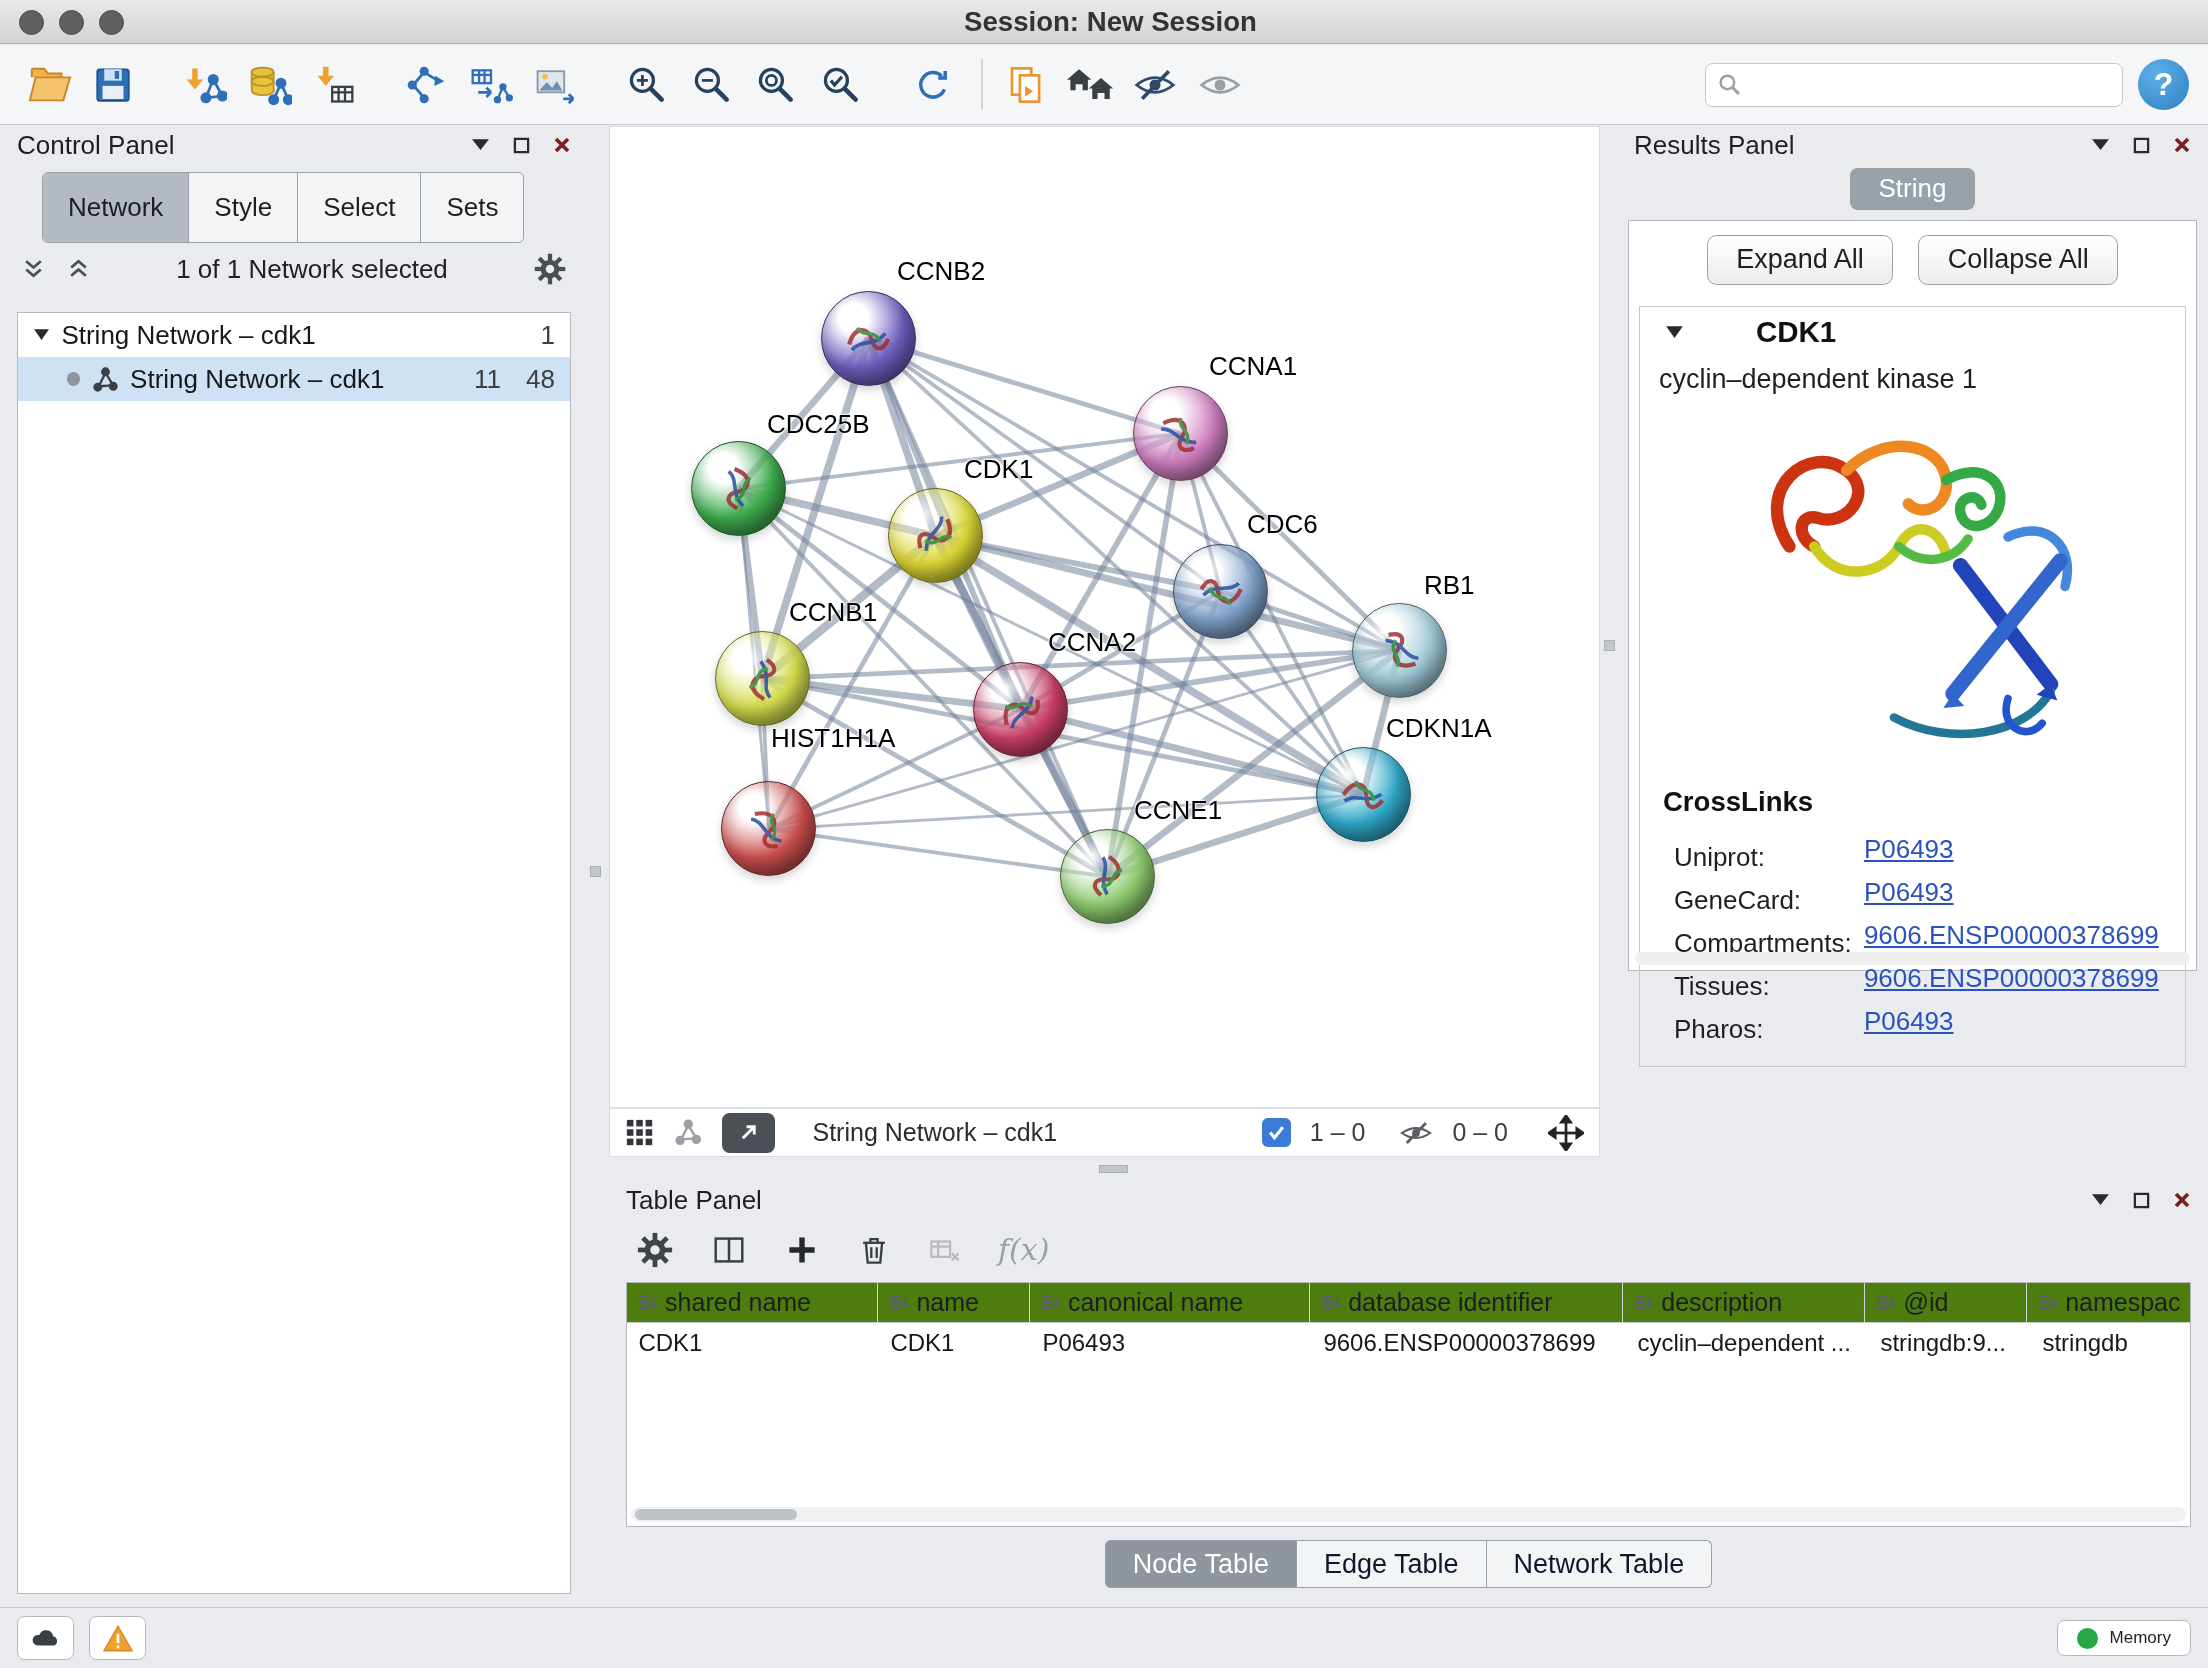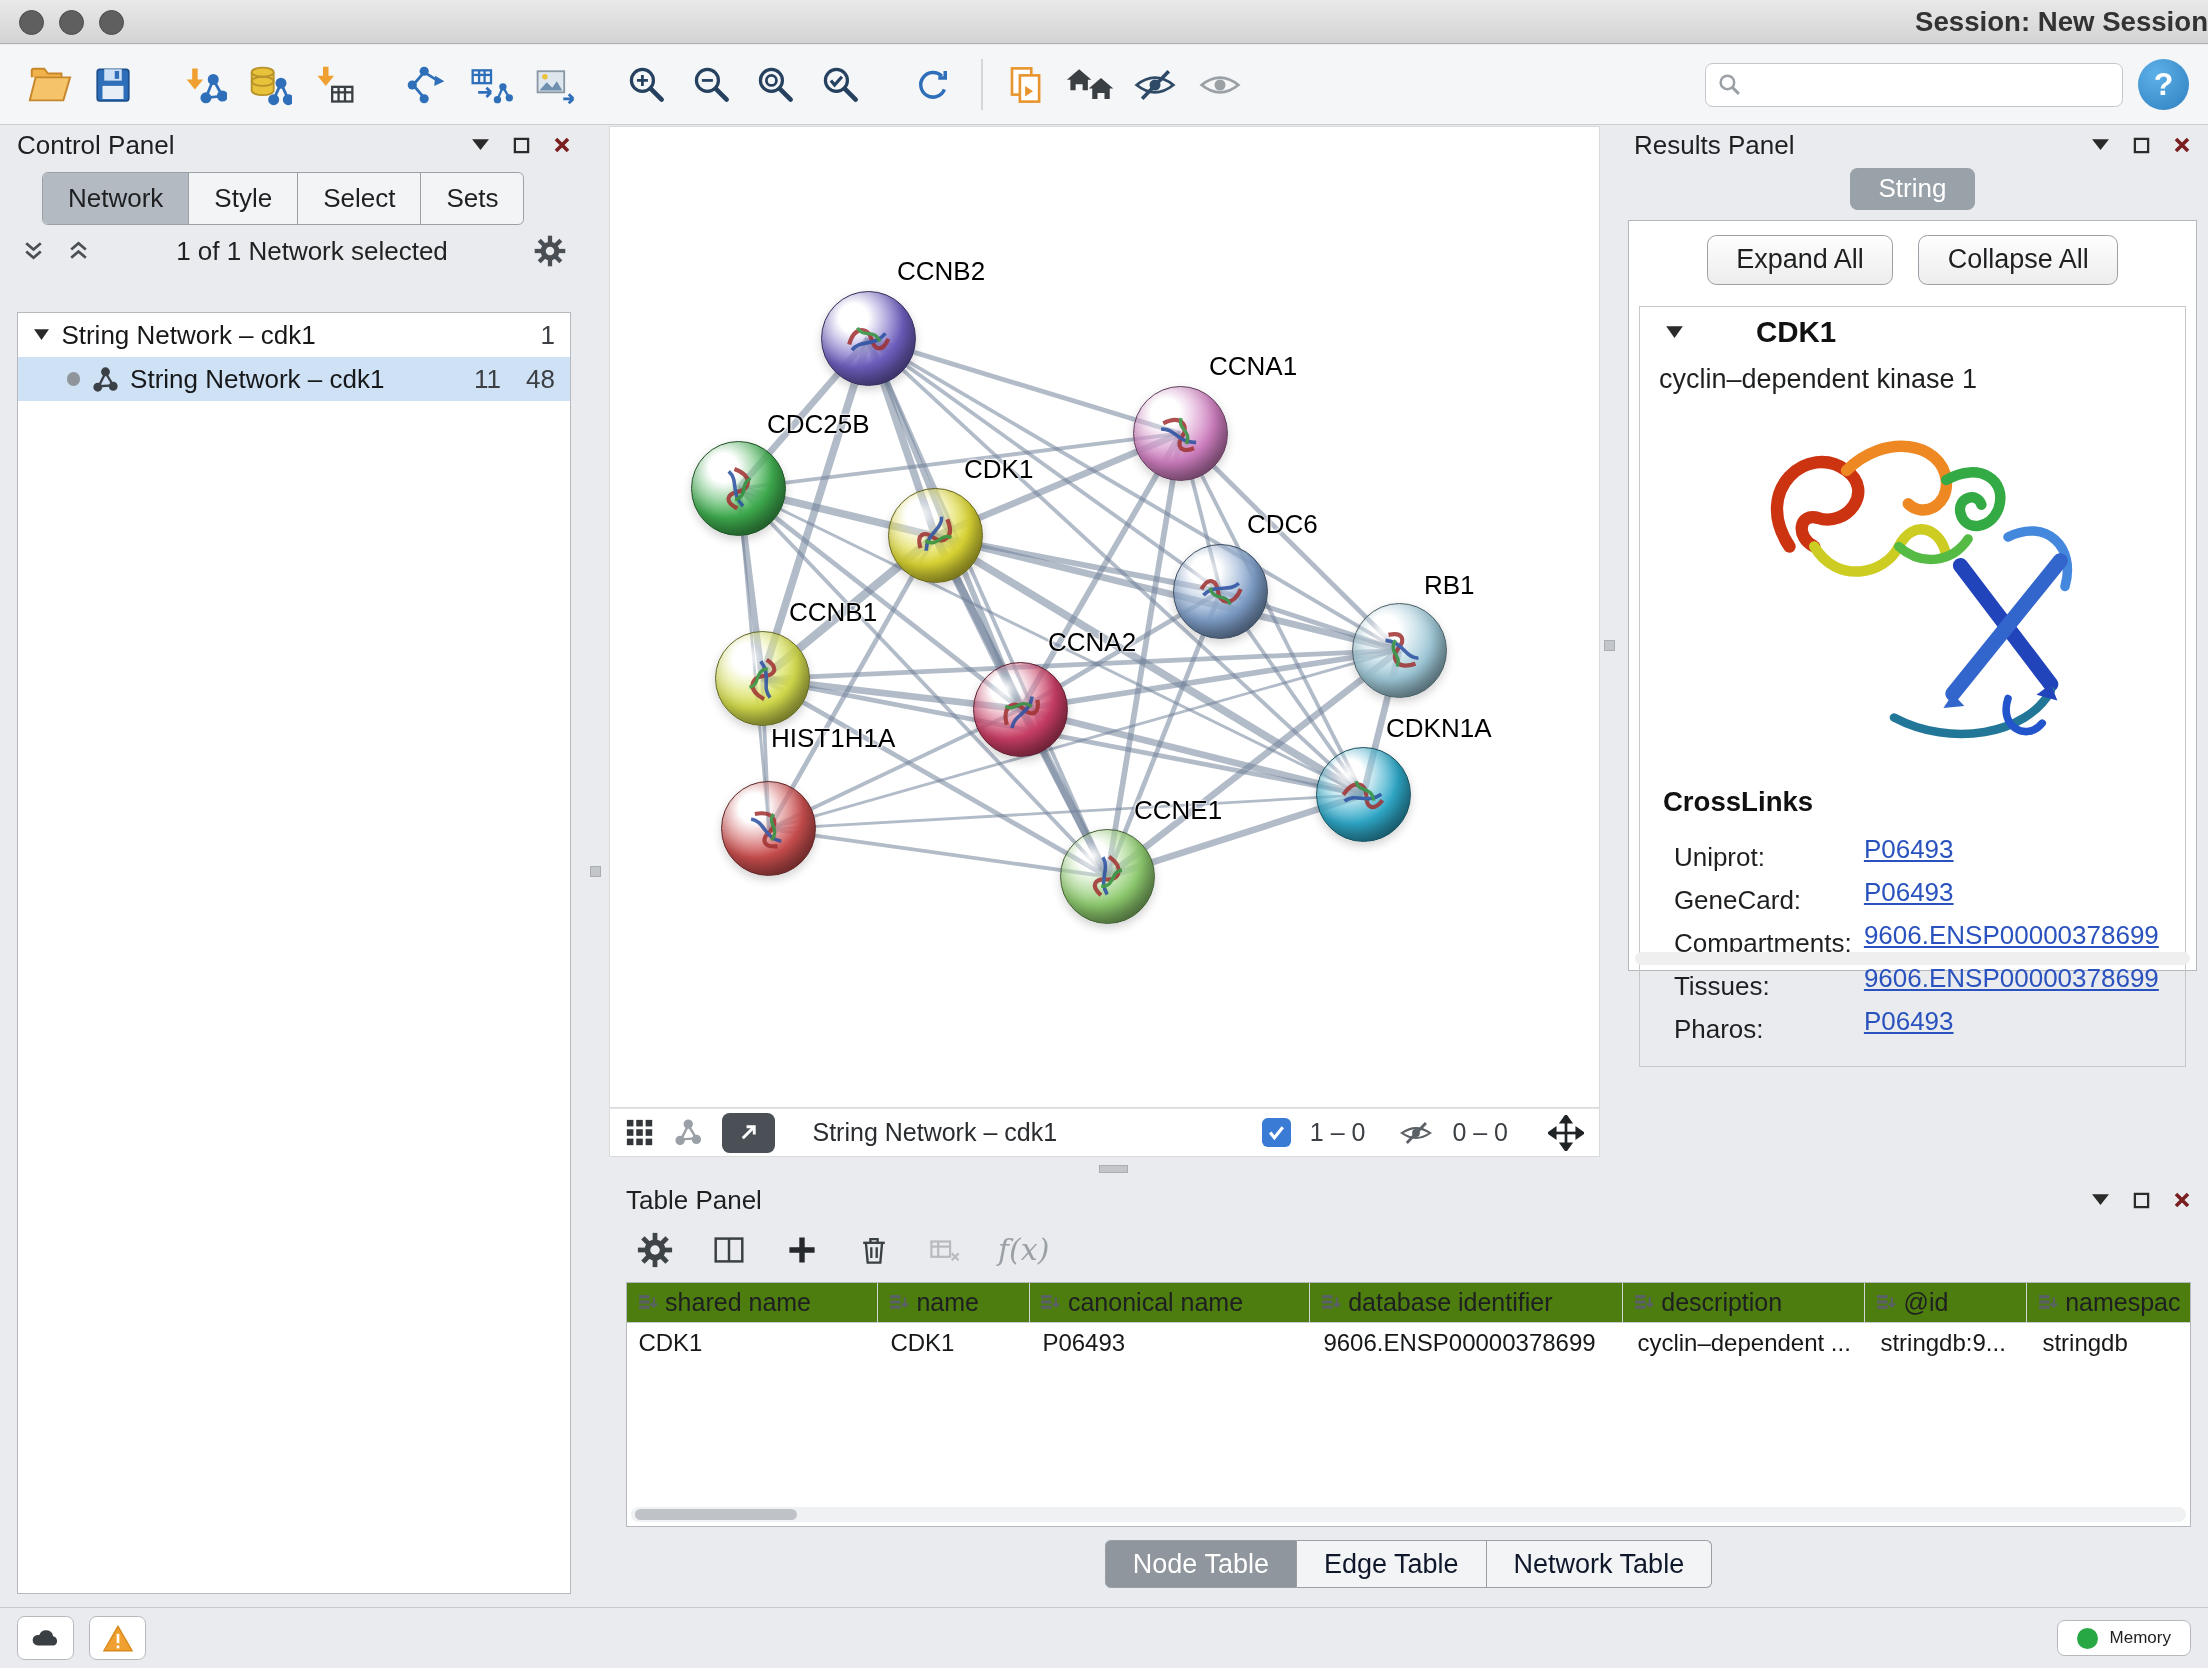--- a/index.html
+++ b/index.html
@@ -2,21 +2,21 @@
 <html style="font-size:15px"><head>
 <meta charset="utf-8">
 <style>
   * { box-sizing: border-box; margin: 0; padding: 0; }
   html,body { width:2208px; height:1668px; background:#e9ebee; font-family:"Liberation Sans",sans-serif; overflow:hidden; }
   button { font-family:inherit; background:none; border:none; padding:0; }
 
   
   .titlebar { position:absolute; top:0; left:0; right:0; height:44px;
     background:linear-gradient(#e9e9e9,#d3d3d3); border-bottom:1px solid #aeaeae;
-    display:flex; align-items:center; justify-content:flex-end;padding-left:13px; }
+    display:flex; align-items:center; justify-content:center;padding-left:13px; }
   .lights { position:absolute; left:19px; top:9.5px; display:flex; gap:15px; }
   .light { width:25px; height:25px; border-radius:50%; background:#5f5f5f; border:1px solid #4c4c4c; }
   .title { font-size:27.6px; font-weight:bold; color:#333; }
 
   
   .toolbar { position:absolute; top:45px; left:0; right:0; height:80px; background:#f4f6f7;
     border-bottom:1px solid #c9ccd0; display:flex; align-items:center; padding:0 19px; }
   .tbtn { width:59px; height:59px; display:flex; align-items:center; justify-content:center; margin-right:5.7px; }
   .ggap { width:27px; }
   .vsep { width:1.9px; height:51px; background:#d4d7da; margin:0 13.3px; }
@@ -31,21 +31,21 @@
   .workspace { position:absolute; top:126px; left:0; right:0; bottom:61px; }
 
   
   .panel-header { display:flex; align-items:center; height:38px; padding:0 17px; font-size:26px; color:#1d1f21; }
   .ph-icons { margin-left:auto; display:flex; align-items:center; gap:23px; }
 
   
   .control { position:absolute; left:0; top:0; width:588px; height:100%; }
   .seg { display:flex; margin:7.6px 0 0 42px; border:1px solid #9aa0a6; border-radius:5.7px; overflow:hidden;
     width:fit-content; background:#f3f4f6; }
-  .seg button { padding:10px 25px; font-size:26px; border-right:1px solid #9aa0a6; color:#1d1f21; }
+  .seg button { padding:19px 25px; font-size:26px; border-right:1px solid #9aa0a6; color:#1d1f21; }
   .seg button:last-child { border-right:none; }
   .seg button.sel { background:#b4bac1; }
   .sel-row { display:flex; align-items:center; height:53px; padding:0 21px; font-size:26px; color:#222;gap:20px; }
   .sel-row .txt { margin:0 auto; }
   .tree { position:absolute; top:186px; bottom:13.3px; left:17px; right:17px; background:#fff; border:1px solid #b5b9bd; }
   .tree-row { display:flex; align-items:center; height:44px; font-size:26px; padding:0 15px; gap:11.4px; color:#16181a; }
   .tree-row.selected { background:#cfe1f5; }
   .tree-row .counts { margin-left:auto; display:flex; gap:25px; color:#3c4044; }
   .bullet { width:13.3px; height:13.3px; border-radius:50%; background:#8f959b; }
 

